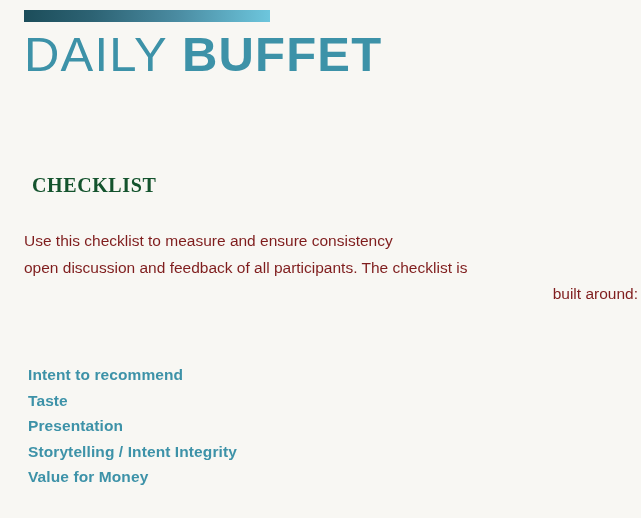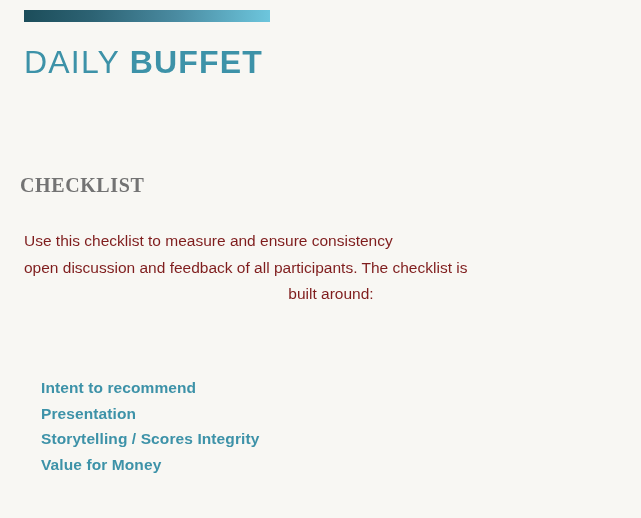--- a/index.html
+++ b/index.html
@@ -35,62 +35,61 @@
   
   .masthead {
     position: absolute;
     left: 24px;
     top: 32px;
     width: 580px;
   }
   .title-line {
     color: #3d92a8;
     font-family: "Liberation Sans", sans-serif;
-    font-size: 32px;
+    font-size: 49px;
     line-height: 44px;
     letter-spacing: 1.2px;
     white-space: nowrap;
-    margin-top: 8px;
   }
   .title-light { font-weight: 300; }
   .title-bold  { font-weight: 700; }
 
   
   .section-heading {
     position: absolute;
-    left: 20px;
+    left: 32px;
     top: 174px;
-    color: #737373;
+    color: #14532d;
     font-family: "Liberation Serif", serif;
     font-weight: 700;
     font-size: 20px;
     letter-spacing: 0.6px;
   }
 
   
   .body-copy {
     position: absolute;
     left: 24px;
     top: 228px;
     width: 614px;
     color: #7f1d1d;
     font-family: "Liberation Sans", sans-serif;
     font-size: 15.5px;
     line-height: 26.5px;
     text-align: justify;
   }
-  .body-copy .last-line { text-align: center; }
+  .body-copy .last-line { text-align: right; }
 
   
   .criteria-list {
     position: absolute;
     left: 24px;
     top: 358px;
     width: 580px;
-    margin: 17px;
+    margin: 4px;
     padding: 0;
     list-style: none;
   }
   .criteria-list li {
     color: #3d92a8;
     font-family: "Liberation Sans", sans-serif;
     font-weight: 700;
     font-size: 15.5px;
     line-height: 25.6px;
     letter-spacing: 0.1px;
@@ -110,18 +109,19 @@
   <div class="section-heading">CHECKLIST</div>
 
   <div class="body-copy">
     <div>Use this checklist to measure and ensure consistency</div>
     <div>open discussion and feedback of all participants. The checklist is</div>
     <div class="last-line">built around:</div>
   </div>
 
   <ul class="criteria-list">
     <li>Intent to recommend</li>
+    <li>Taste</li>
     <li>Presentation</li>
-    <li>Storytelling / Scores Integrity</li>
+    <li>Storytelling / Intent Integrity</li>
     <li>Value for Money</li>
   </ul>
 
 </div>
 
 </body></html>

